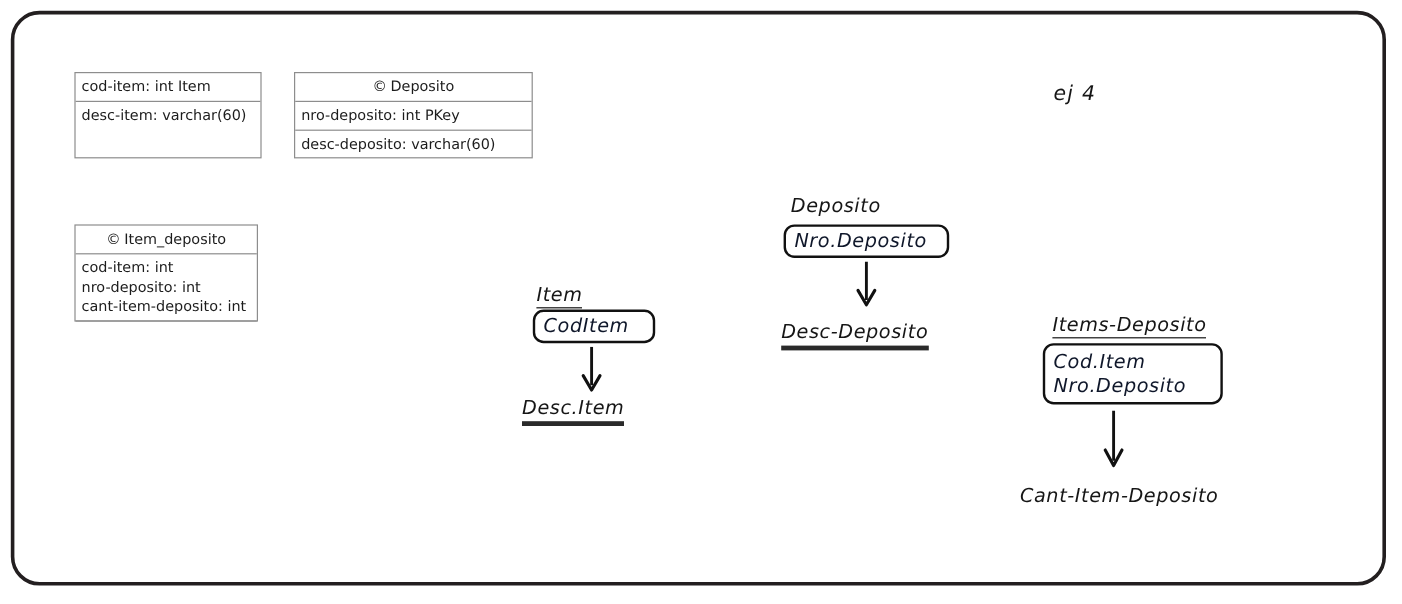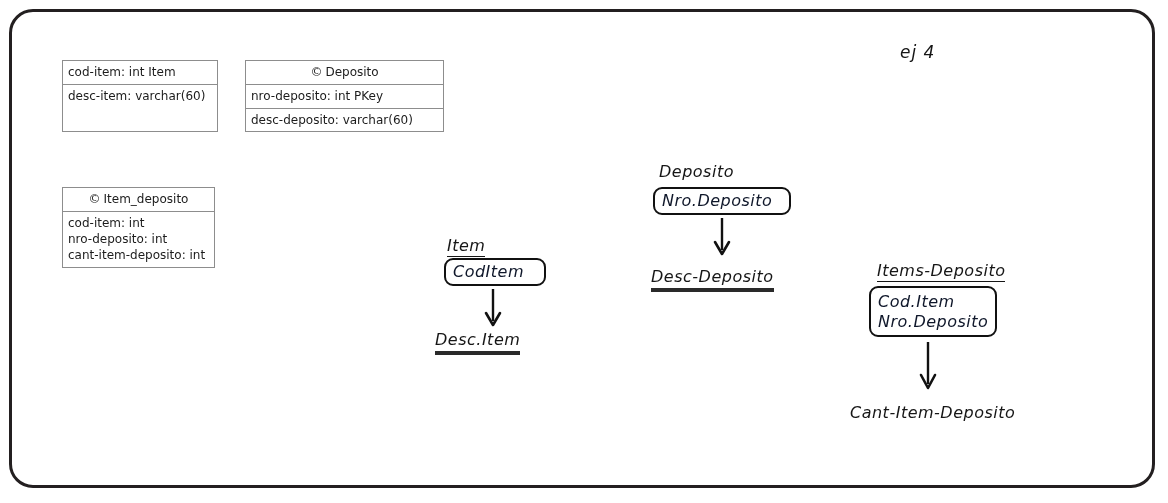--- a/index.html
+++ b/index.html
@@ -145,21 +145,21 @@
     <span class="cicon">©</span><span>Item_deposito</span>
   </div>
   <div class="uml-attr-block">
     <div>cod-item: int</div>
     <div>nro-deposito: int</div>
     <div>cant-item-deposito: int</div>
   </div>
   <div class="uml-empty"></div>
 </div>
 
-<div class="hand-note" style="left:878px; top:42px;margin-left:22px;">ej 4</div>
+<div class="hand-note" style="left:878px; top:68px;">ej 4</div>
 
 <div class="hand hand-label hand-underline" style="left:447px; top:236px;">Item</div>
 
 <div class="hand-box" style="left:444px; top:258px; width:102px; height:28px;">
   <div>CodItem</div>
 </div>
 
 <div class="hand-arrow" style="left:481px; top:289px;">
   <svg width="24" height="38" viewBox="0 0 24 38">
     <line x1="12" y1="0" x2="12" y2="32" stroke="#111111" stroke-width="2.4"></line>
@@ -179,21 +179,21 @@
   <svg width="24" height="38" viewBox="0 0 24 38">
     <line x1="12" y1="0" x2="12" y2="32" stroke="#111111" stroke-width="2.4"></line>
     <polyline points="5,24 12,36 19,24" fill="none" stroke="#111111" stroke-width="2.6" stroke-linecap="round" stroke-linejoin="round"></polyline>
   </svg>
 </div>
 
 <div class="hand hand-label hand-underline-thick" style="left:651px; top:267px;">Desc-Deposito</div>
 
 <div class="hand hand-label hand-underline" style="left:877px; top:261px;">Items-Deposito</div>
 
-<div class="hand-box" style="left:869px; top:286px; width:128px; height:51px;">
+<div class="hand-box" style="left:869px; top:286px; width:150px; height:51px;">
   <div>Cod.Item</div>
   <div>Nro.Deposito</div>
 </div>
 
 <div class="hand-arrow" style="left:916px; top:342px;">
   <svg width="24" height="48" viewBox="0 0 24 48">
     <line x1="12" y1="0" x2="12" y2="42" stroke="#111111" stroke-width="2.4"></line>
     <polyline points="5,33 12,46 19,33" fill="none" stroke="#111111" stroke-width="2.6" stroke-linecap="round" stroke-linejoin="round"></polyline>
   </svg>
 </div>

